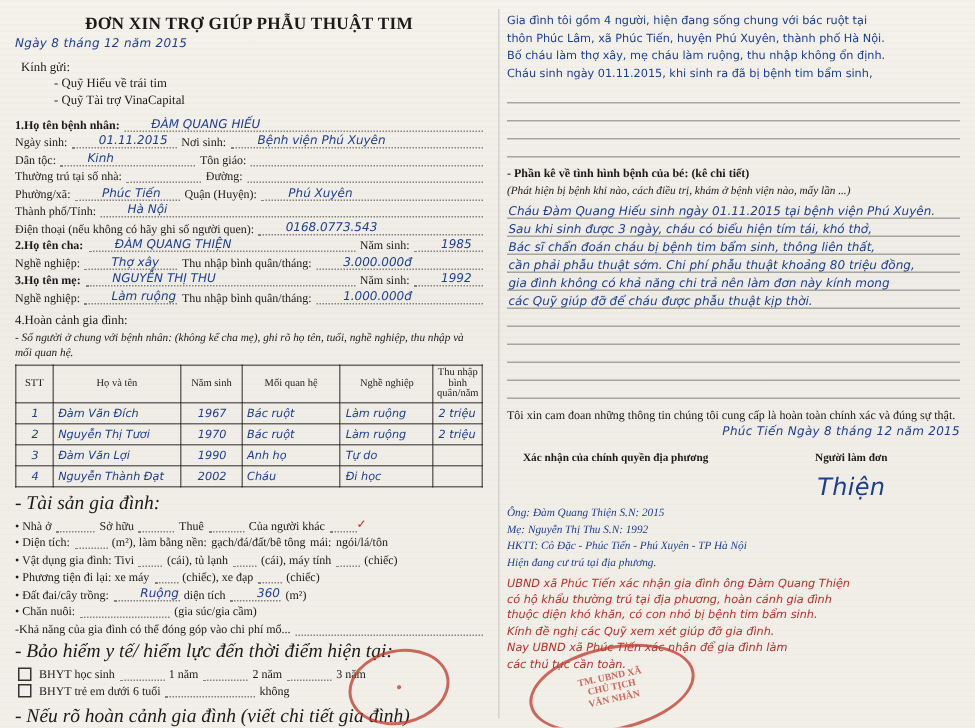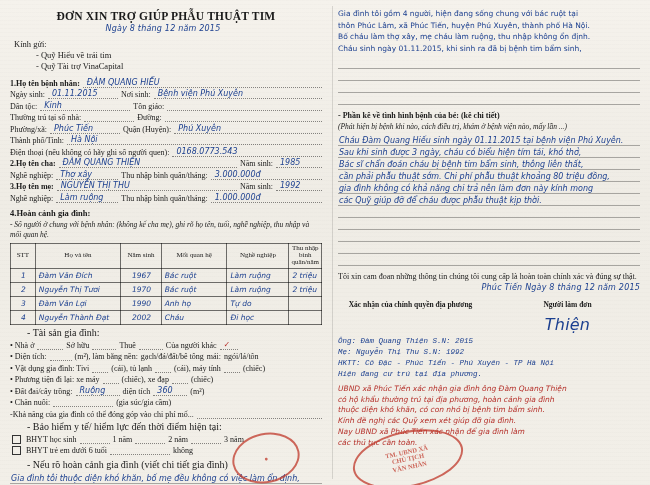--- a/index.html
+++ b/index.html
@@ -29,46 +29,46 @@
   .divider{
     position:absolute;left:332px;top:6px;bottom:6px;width:1px;
     background:rgba(0,0,0,0.12);
   }
 
   .title{
     text-align:center;font-weight:bold;font-size:11.5px;letter-spacing:.2px;
     margin:2px 0 2px 0;
   }
   .dateline{
-    text-align:center;font-size:8px;font-style:italic;margin:0 6px 6px 0;
+    text-align:left;font-size:8px;font-style:italic;margin:0 6px 6px 0;
     color:#222;
   }
   .hand{
     font-family:"DejaVu Sans", sans-serif;
     color:#1b3f8f;
     font-style:italic;
     font-size:8px;
     letter-spacing:.2px;
   }
   .kg{font-size:8.5px;margin:2px 0 1px 4px;}
   .kg-item{font-size:8.5px;margin:1px 0 1px 26px;}
-  .sec{font-size:8.5px;font-weight:bold;margin:5px 0 2px 0;}
+  .sec{font-size:8.5px;font-weight:normal;margin:5px 0 2px 0;}
   .row{font-size:8px;margin:1.5px 0;display:flex;align-items:flex-end;gap:3px;white-space:nowrap;}
   .lbl{flex:0 0 auto;}
   .fill{
     flex:1 1 auto;border-bottom:1px dotted rgba(0,0,0,.45);
     height:9px;position:relative;
   }
   .val{
-    position:absolute;left:4px;bottom:0px;
+    position:absolute;left:18px;bottom:0px;
     font-family:"DejaVu Sans",sans-serif;font-style:italic;font-size:8px;color:#1b3f8f;
     white-space:nowrap;
   }
   .val.red{color:#b5302a;}
-  .sub{font-size:10px;margin:2px 0 2px 17px;}
+  .sub{font-size:13px;margin:2px 0 2px 0;font-style:italic;}
   .note{font-size:7.5px;font-style:italic;}
 
   table.fam{
     width:100%;border-collapse:collapse;margin-top:3px;
     font-size:7.5px;
   }
   table.fam th,table.fam td{
     border:1px solid rgba(0,0,0,.55);
     padding:1px 2px;vertical-align:middle;text-align:center;height:11px;
   }
@@ -92,21 +92,21 @@
     display:flex;align-items:center;justify-content:center;text-align:center;
     transform:rotate(-12deg);opacity:.75;
   }
   .stampL{left:232px;bottom:2px;width:64px;height:46px;}
   .stampR{left:352px;bottom:-2px;width:108px;height:52px;border-radius:50%;line-height:1.1;}
   .redblock{
     font-family:"DejaVu Sans",sans-serif;font-style:italic;color:#b5302a;font-size:7.5px;
     line-height:1.45;margin-top:3px;
   }
   .blueblock{
-    font-family:Liberation Mono, monospace;font-style:italic;color:#1b3f8f;font-size:7.5px;
+    font-family:Liberation Serif, serif;font-style:italic;color:#1b3f8f;font-size:7.5px;
     line-height:1.5;
   }
   .topscrawl{
     font-family:"DejaVu Sans",sans-serif;color:#1b3f8f;font-size:7.5px;
     line-height:1.55;
   }
   .tight{line-height:1.35;}
 </style>
 </head>
 <body>

